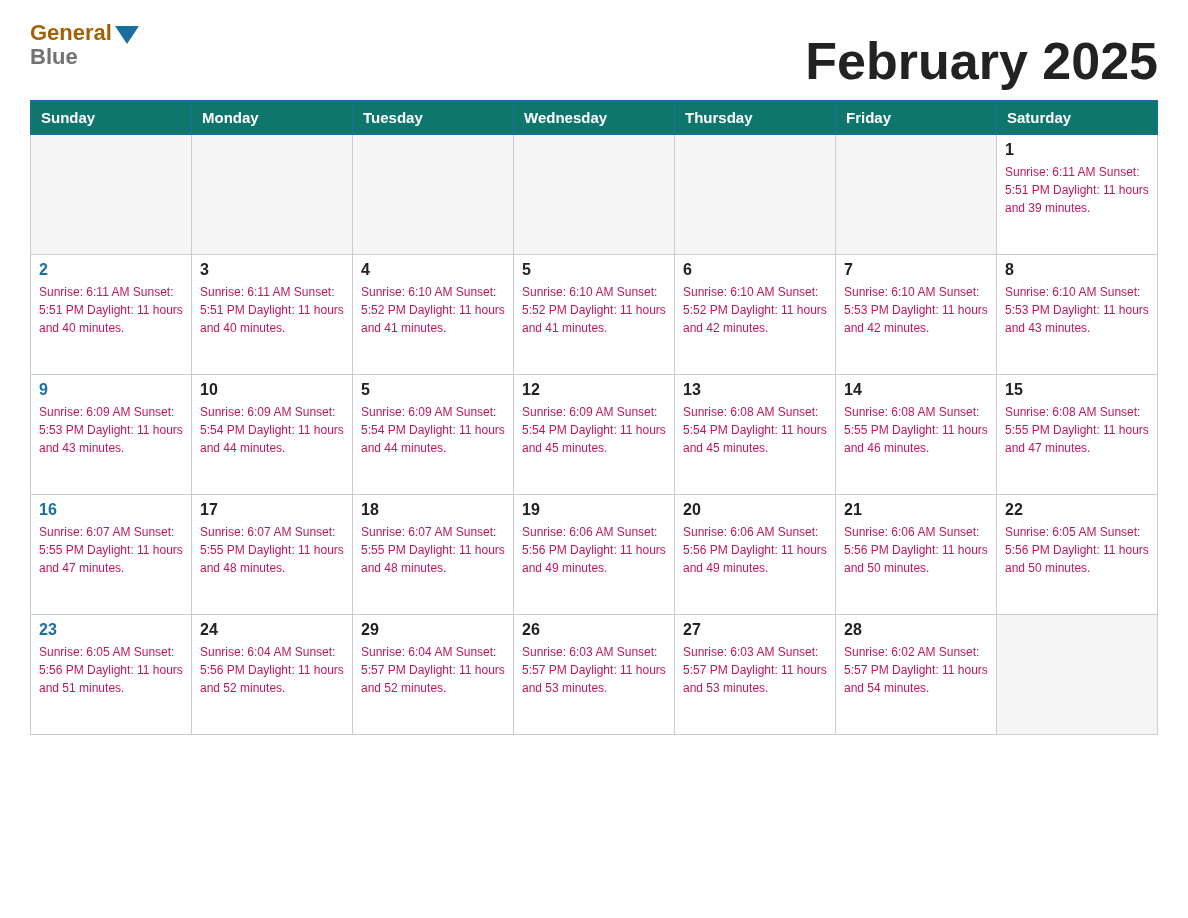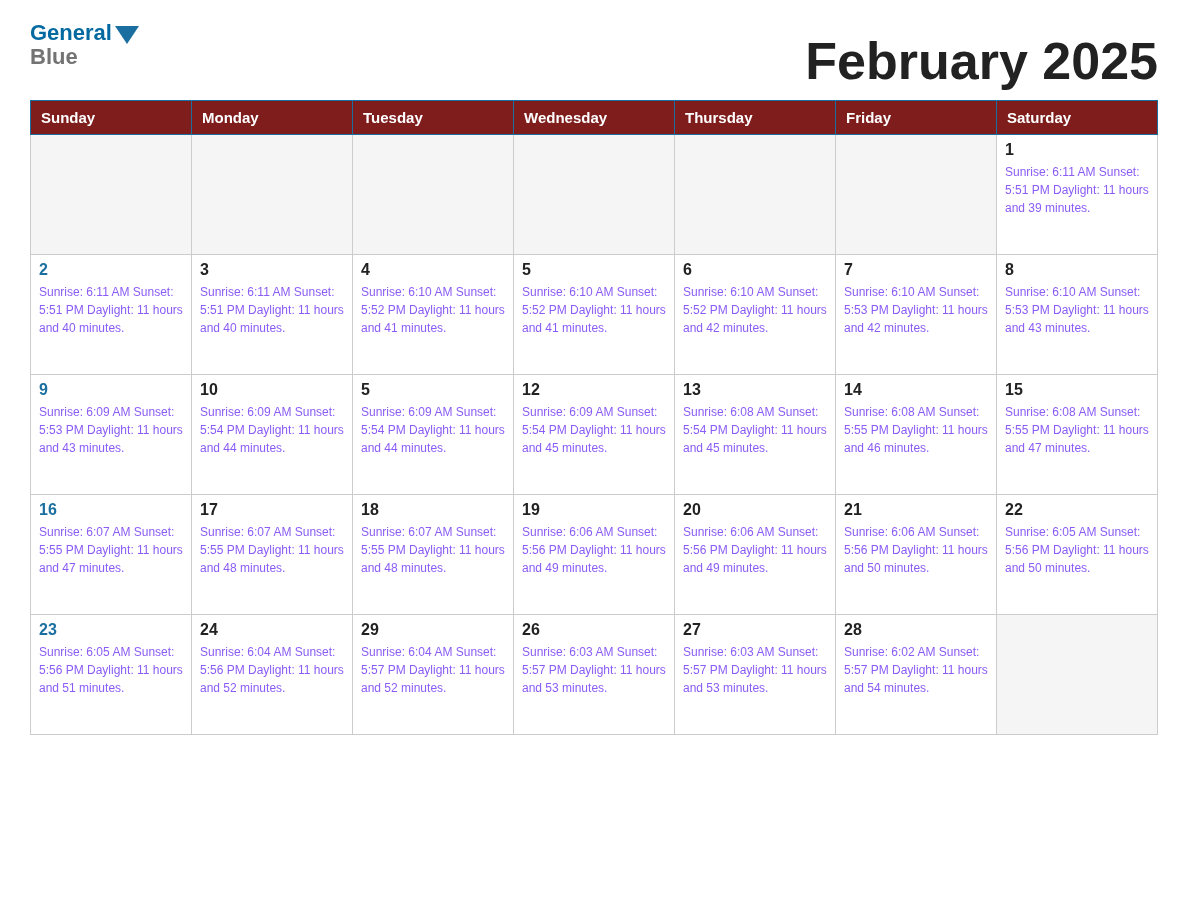--- a/index.html
+++ b/index.html
@@ -21,21 +21,21 @@
       flex-direction: column;
       align-items: flex-start;
     }
     .logo-top {
       display: flex;
       align-items: center;
     }
     .logo-general {
       font-size: 22px;
       font-weight: bold;
-      color: #0369a1;
+      color: #a16207;
     }
     .logo-triangle {
       width: 0;
       height: 0;
       border-left: 12px solid transparent;
       border-right: 12px solid transparent;
       border-top: 18px solid #1a6fa0;
       margin-left: 3px;
       margin-top: 4px;
     }
@@ -59,21 +59,21 @@
       font-size: 20px;
       color: #444;
       margin-top: 4px;
     }
     table {
       width: 100%;
       border-collapse: collapse;
       margin-top: 10px;
     }
     th {
-      background-color: #7f1d1d;
+      background-color: #0f766e;
       color: #fff;
       font-size: 15px;
       font-weight: bold;
       padding: 8px 10px;
       text-align: left;
       border: 1px solid #1a6fa0;
     }
     td {
       vertical-align: top;
       border: 1px solid #ccc;
@@ -86,21 +86,21 @@
       background: #f5f5f5;
     }
     .day-number {
       font-size: 16px;
       font-weight: bold;
       color: #222;
       margin-bottom: 4px;
     }
     .day-info {
       font-size: 12px;
-      color: #8b5cf6;
+      color: #be185d;
       line-height: 1.5;
     }
     tr td:first-child .day-number {
       color: #1a6fa0;
     }
   </style>
 </head>
 <body>
 
 <div class="header">

